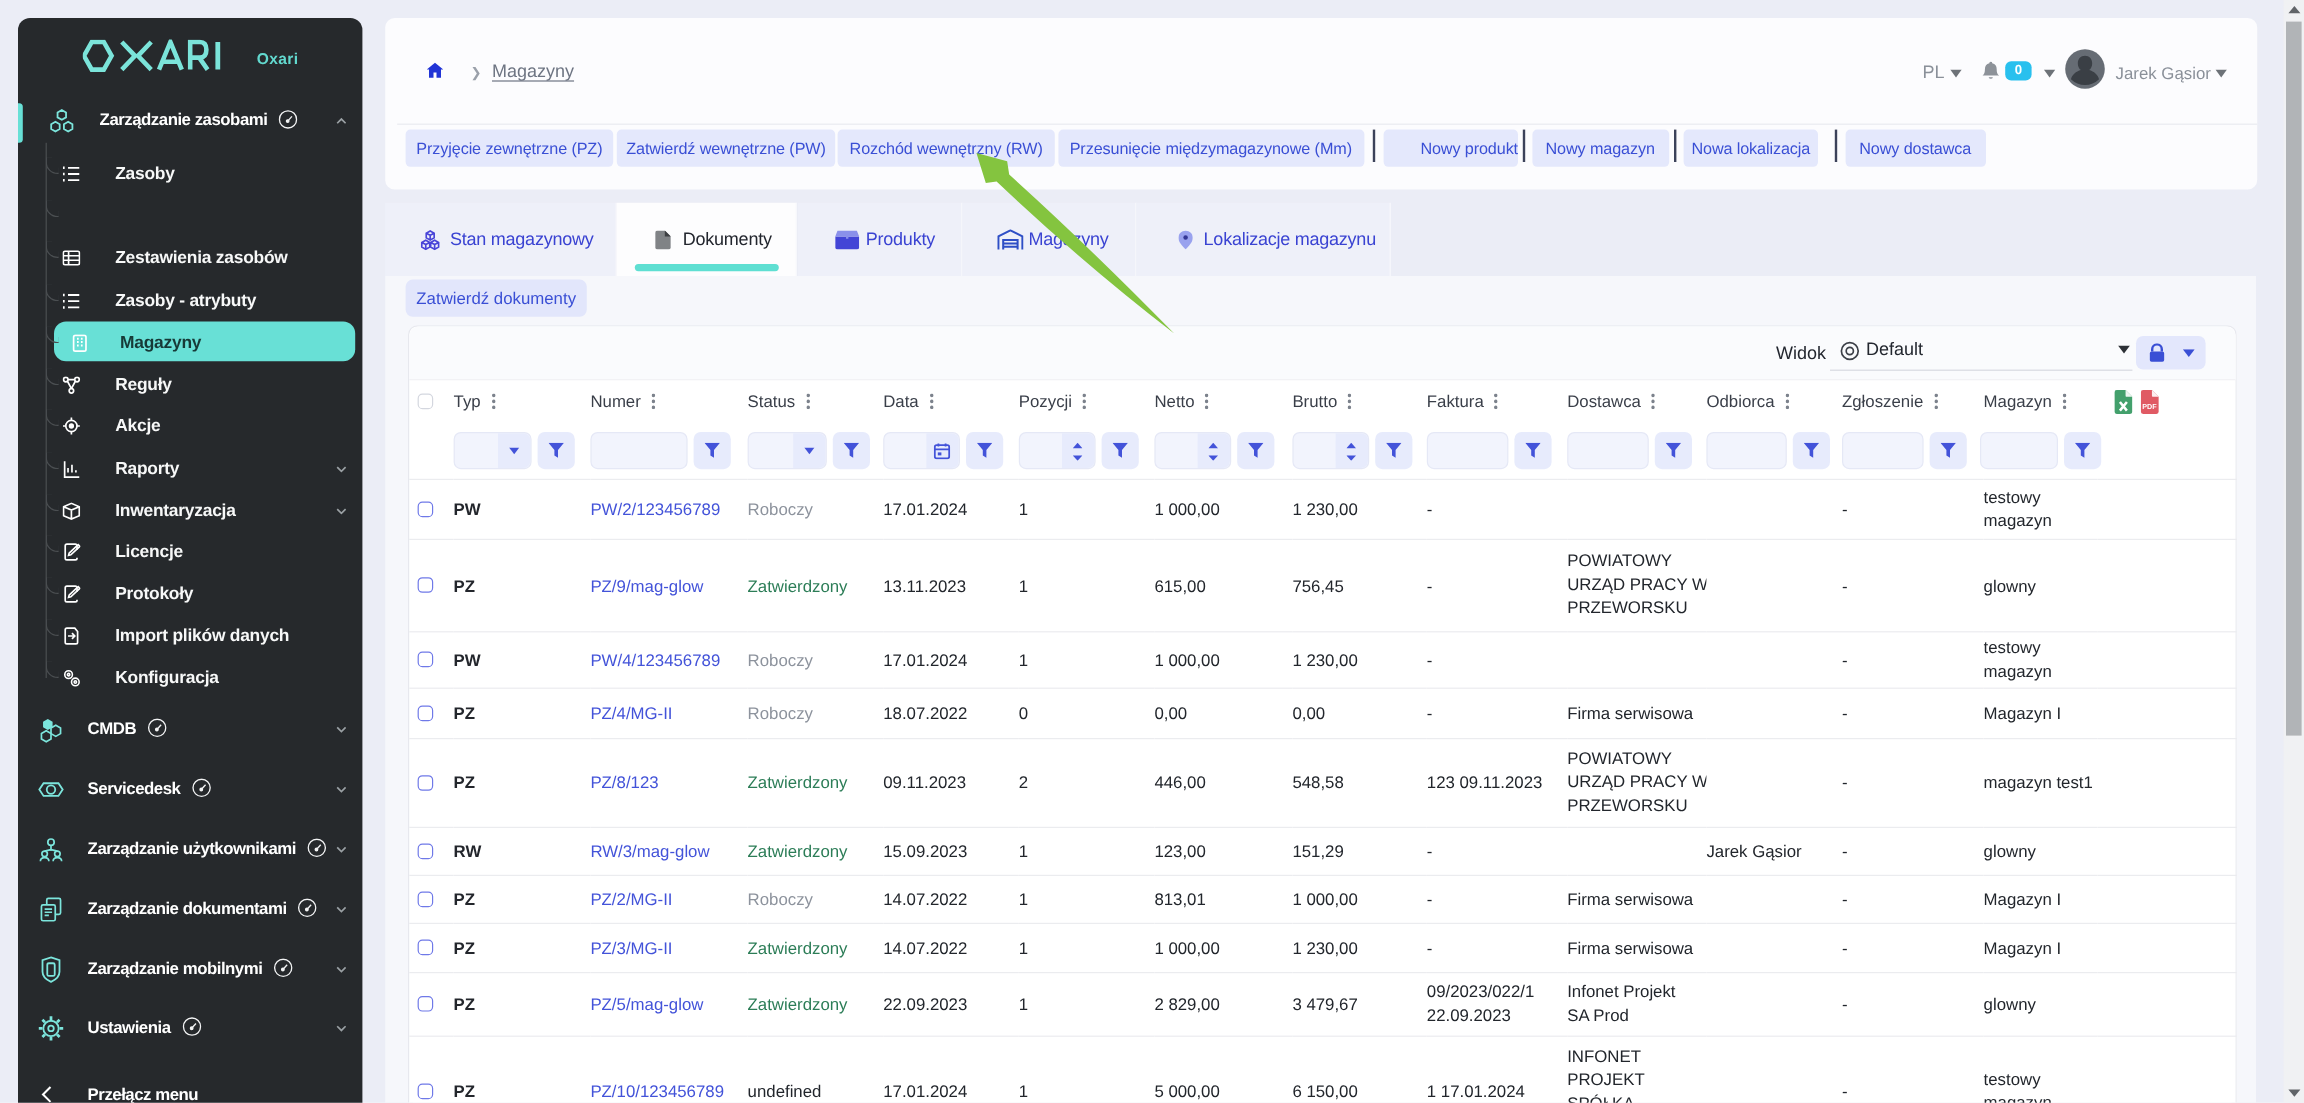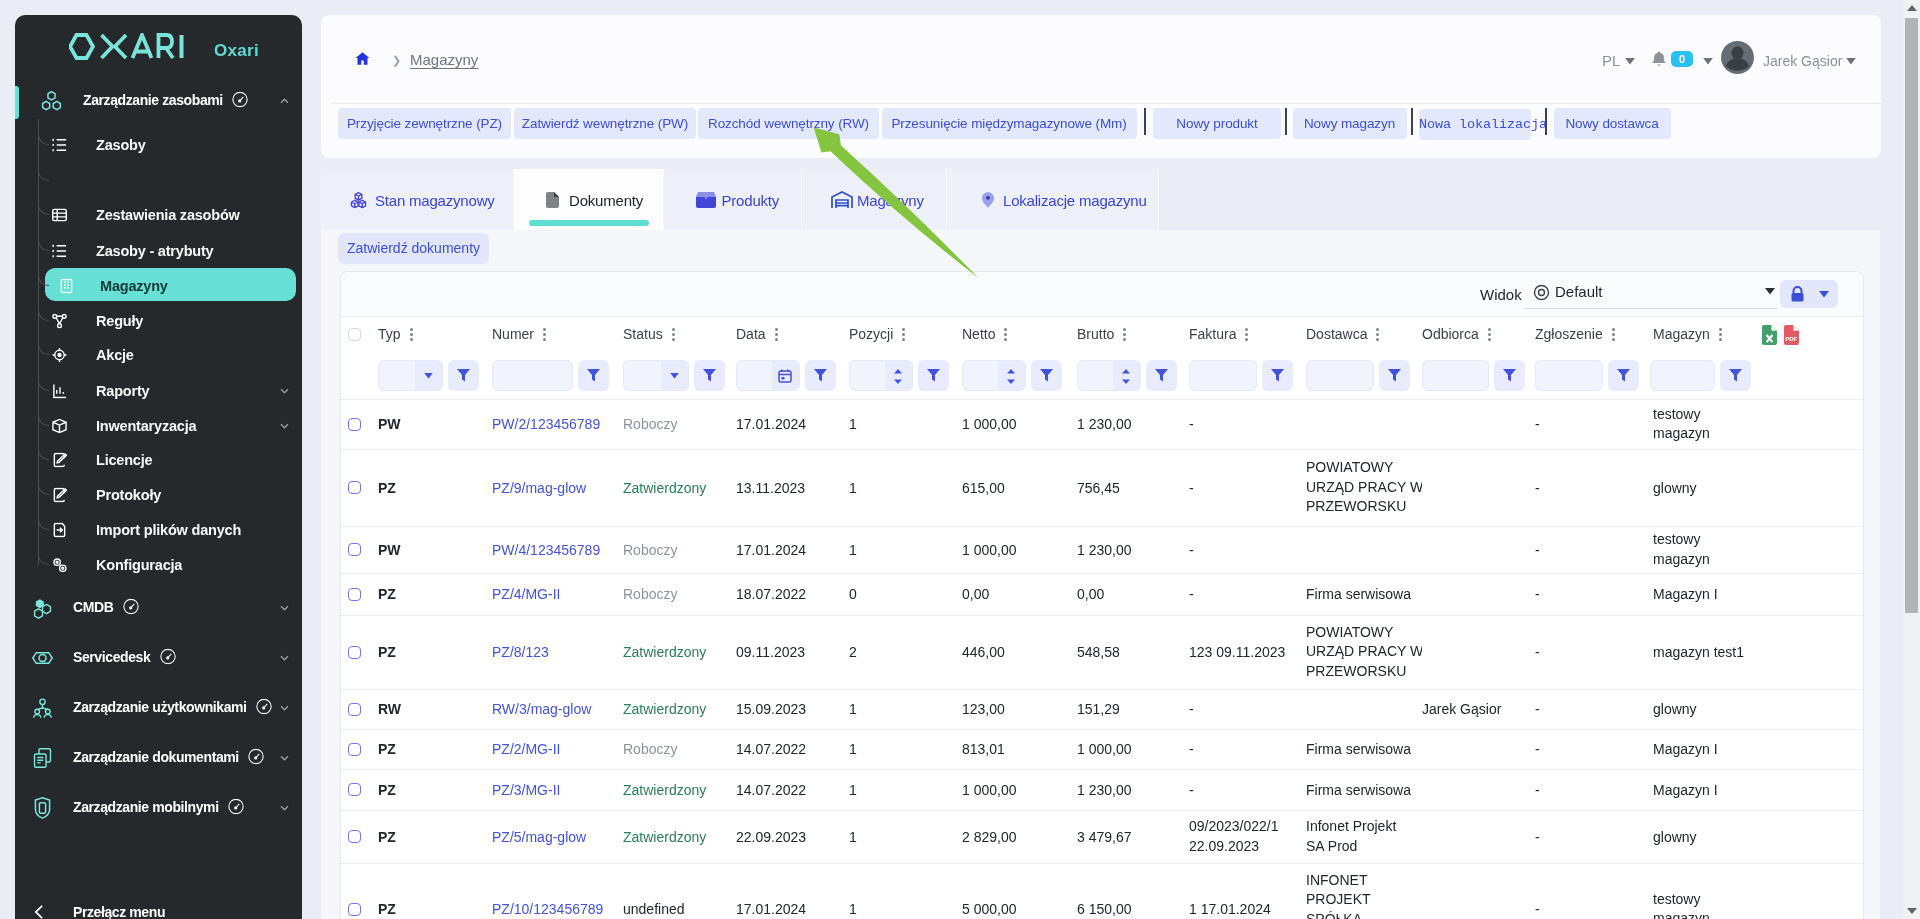--- a/index.html
+++ b/index.html
@@ -7,21 +7,21 @@
   html,body { width:1920px; height:919px; overflow:hidden; }
   body { font-family:"Liberation Sans", sans-serif; background:#ebedf6; position:relative; }
   #page { position:absolute; inset:0; width:1920px; height:919px; }
   .abs { position:absolute; }
 
   
   #sidebar { position:absolute; left:15px; top:15px; width:287px; height:920px;
     background:#26292c; border-radius:10px; color:#fff; overflow:hidden; }
   #activebar { position:absolute; left:15px; top:86px; width:4px; height:33px; background:#68e0d6; border-radius:0 3px 3px 0; z-index:5; }
   .logo { position:absolute; left:54px; top:18px; }
-  .logosub { position:absolute; left:199px; top:26px; color:#62d9cf; font-size:17px; font-weight:700; letter-spacing:.3px; }
+  .logosub { position:absolute; left:199px; top:26px; color:#62d9cf; font-size:13px; font-weight:700; letter-spacing:.3px; }
   .mitem { position:absolute; left:0; width:287px; height:34px; }
   .mitem .micon { position:absolute; left:16px; top:50%; transform:translateY(-50%); width:23px; height:23px; }
   .mitem .mtxt { position:absolute; left:58px; top:50%; transform:translateY(-50%); font-size:14px; font-weight:700; color:#ffffff; white-space:nowrap; letter-spacing:-0.4px; }
   .sitem { position:absolute; left:0; width:287px; height:34px; }
   .sitem .sicon { position:absolute; left:37px; top:50%; transform:translateY(-50%); width:15px; height:15px; }
   .sitem .stxt { position:absolute; left:81px; top:50%; transform:translateY(-50%); font-size:14.5px; font-weight:700; color:#f7f8f8; white-space:nowrap; letter-spacing:-0.2px; }
   .chev { position:absolute; right:13px; top:50%; transform:translateY(-50%); }
   .gauge { display:inline-block; vertical-align:-3px; margin-left:6px; }
   #activepill { position:absolute; left:30px; top:252.5px; width:251px; height:33px; background:#68e0d6; border-radius:10px; }
   .treeline { position:absolute; left:23px; width:1px; background:#4b4f52; }
@@ -296,20 +296,37 @@
         </svg>
       <div class="mtxt">Zarządzanie mobilnymi <span class="gauge"><svg width="16" height="16" viewBox="0 0 17 17" fill="none" stroke="#f2f3f4" stroke-width="1.2">
               <circle cx="8.5" cy="8.5" r="7.6"></circle>
               <path d="M8.2 10 L12 5.8"></path>
               <circle cx="8.2" cy="10" r="1.1" fill="#f2f3f4"></circle>
             </svg></span></div>
       <svg class="chev" width="9" height="6" viewBox="0 0 9 6" fill="none" stroke="#9aa0a4" stroke-width="1.4">
           <path d="M1 1.2 L4.5 4.7 L8 1.2"></path>
         </svg>
     </div>
+    <div class="mitem" style="top:825.1px;">
+      <svg class="micon" viewBox="0 0 26 26" fill="none" stroke="#7ce5dc" stroke-width="1.7">
+          <circle cx="13" cy="13" r="7.2"></circle>
+          <circle cx="13" cy="13" r="2.6"></circle>
+          <g stroke-width="2.6">
+            <path d="M13 1.5 V5 M13 21 V24.5 M1.5 13 H5 M21 13 H24.5 M4.9 4.9 L7.3 7.3 M18.7 18.7 L21.1 21.1 M21.1 4.9 L18.7 7.3 M7.3 18.7 L4.9 21.1"></path>
+          </g>
+        </svg>
+      <div class="mtxt">Ustawienia <span class="gauge"><svg width="16" height="16" viewBox="0 0 17 17" fill="none" stroke="#f2f3f4" stroke-width="1.2">
+              <circle cx="8.5" cy="8.5" r="7.6"></circle>
+              <path d="M8.2 10 L12 5.8"></path>
+              <circle cx="8.2" cy="10" r="1.1" fill="#f2f3f4"></circle>
+            </svg></span></div>
+      <svg class="chev" width="9" height="6" viewBox="0 0 9 6" fill="none" stroke="#9aa0a4" stroke-width="1.4">
+          <path d="M1 1.2 L4.5 4.7 L8 1.2"></path>
+        </svg>
+    </div>
     <div class="mitem" style="top:880.4px;">
       <svg class="micon" style="left:16px;width:18px;height:18px;" viewBox="0 0 26 26" fill="none" stroke="#fff" stroke-width="2.5">
           <path d="M16 4 L7 13 L16 22"></path>
         </svg>
       <div class="mtxt">Przełącz menu</div>
     </div>
   </div>
   <div id="activebar"></div>
 
   <div id="headcard">
@@ -341,25 +358,25 @@
         <path d="M0 0 H11 L5.5 7.5 Z" fill="#6d7278"></path>
       </svg>
 
     <div class="hdivider"></div>
     <div class="btnrow">
       <span class="pbtn" style="width:173px;margin-right:3px;">Przyjęcie zewnętrzne (PZ)</span>
       <span class="pbtn" style="width:182px;margin-right:2px;">Zatwierdź wewnętrzne (PW)</span>
       <span class="pbtn" style="width:181px;margin-right:2.5px;">Rozchód wewnętrzny (RW)</span>
       <span class="pbtn" style="width:255px;">Przesunięcie międzymagazynowe (Mm)</span>
       <span class="vsep" style="margin:0 7.5px;"></span>
-      <span class="pbtn" style="width:128px;">Nowy produkt</span>
+      <span class="pbtn" style="width:112px;text-align:right;">Nowy produkt</span>
       <span class="vsep" style="margin:0 6px 0 4px;"></span>
       <span class="pbtn" style="width:114px;">Nowy magazyn</span>
       <span class="vsep" style="margin:0 6.5px 0 4.5px;"></span>
-      <span class="pbtn" style="width:112px;font-family:Liberation Mono, monospace;">Nowa lokalizacja</span>
+      <span class="pbtn" style="width:112px;">Nowa lokalizacja</span>
       <span class="vsep" style="margin:0 7px 0 14px;"></span>
       <span class="pbtn" style="width:117px;">Nowy dostawca</span>
     </div>
   </div>
 
   <div class="tab" style="left:321px; width:193px;">
     <svg class="ticon" style="left:28px;" width="19" height="17" viewBox="0 0 19 17" fill="none" stroke="#4945d8" stroke-width="1.4">
         <path d="M9.5 1 l3.3 1.9 v3.8 l-3.3 1.9 l-3.3 -1.9 V2.9 Z M9.5 4.5 l3.3 -1.7 M9.5 4.5 l-3.3 -1.7 M9.5 4.5 v3.9"></path>
         <path d="M5.8 8.7 l3.3 1.9 v3.8 l-3.3 1.9 l-3.3 -1.9 v-3.8 Z M5.8 12.2 l3.3 -1.7 M5.8 12.2 l-3.3 -1.7 M5.8 12.2 v3.9"></path>
         <path d="M13.2 8.7 l3.3 1.9 v3.8 l-3.3 1.9 l-3.3 -1.9 v-3.8 Z M13.2 12.2 l3.3 -1.7 M13.2 12.2 l-3.3 -1.7 M13.2 12.2 v3.9"></path>

